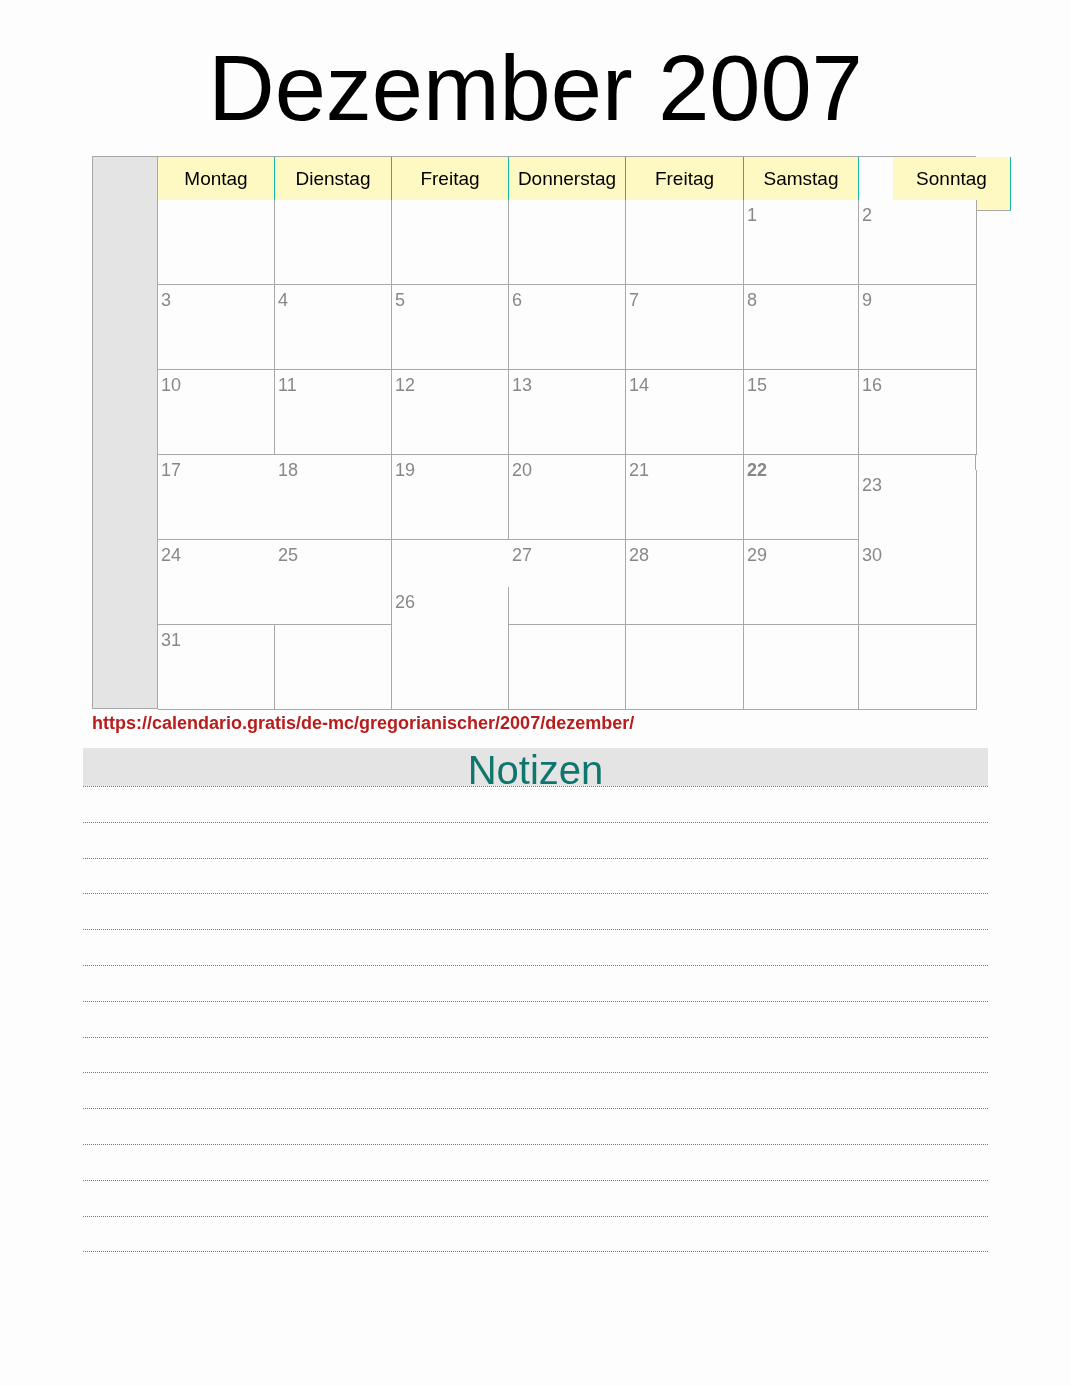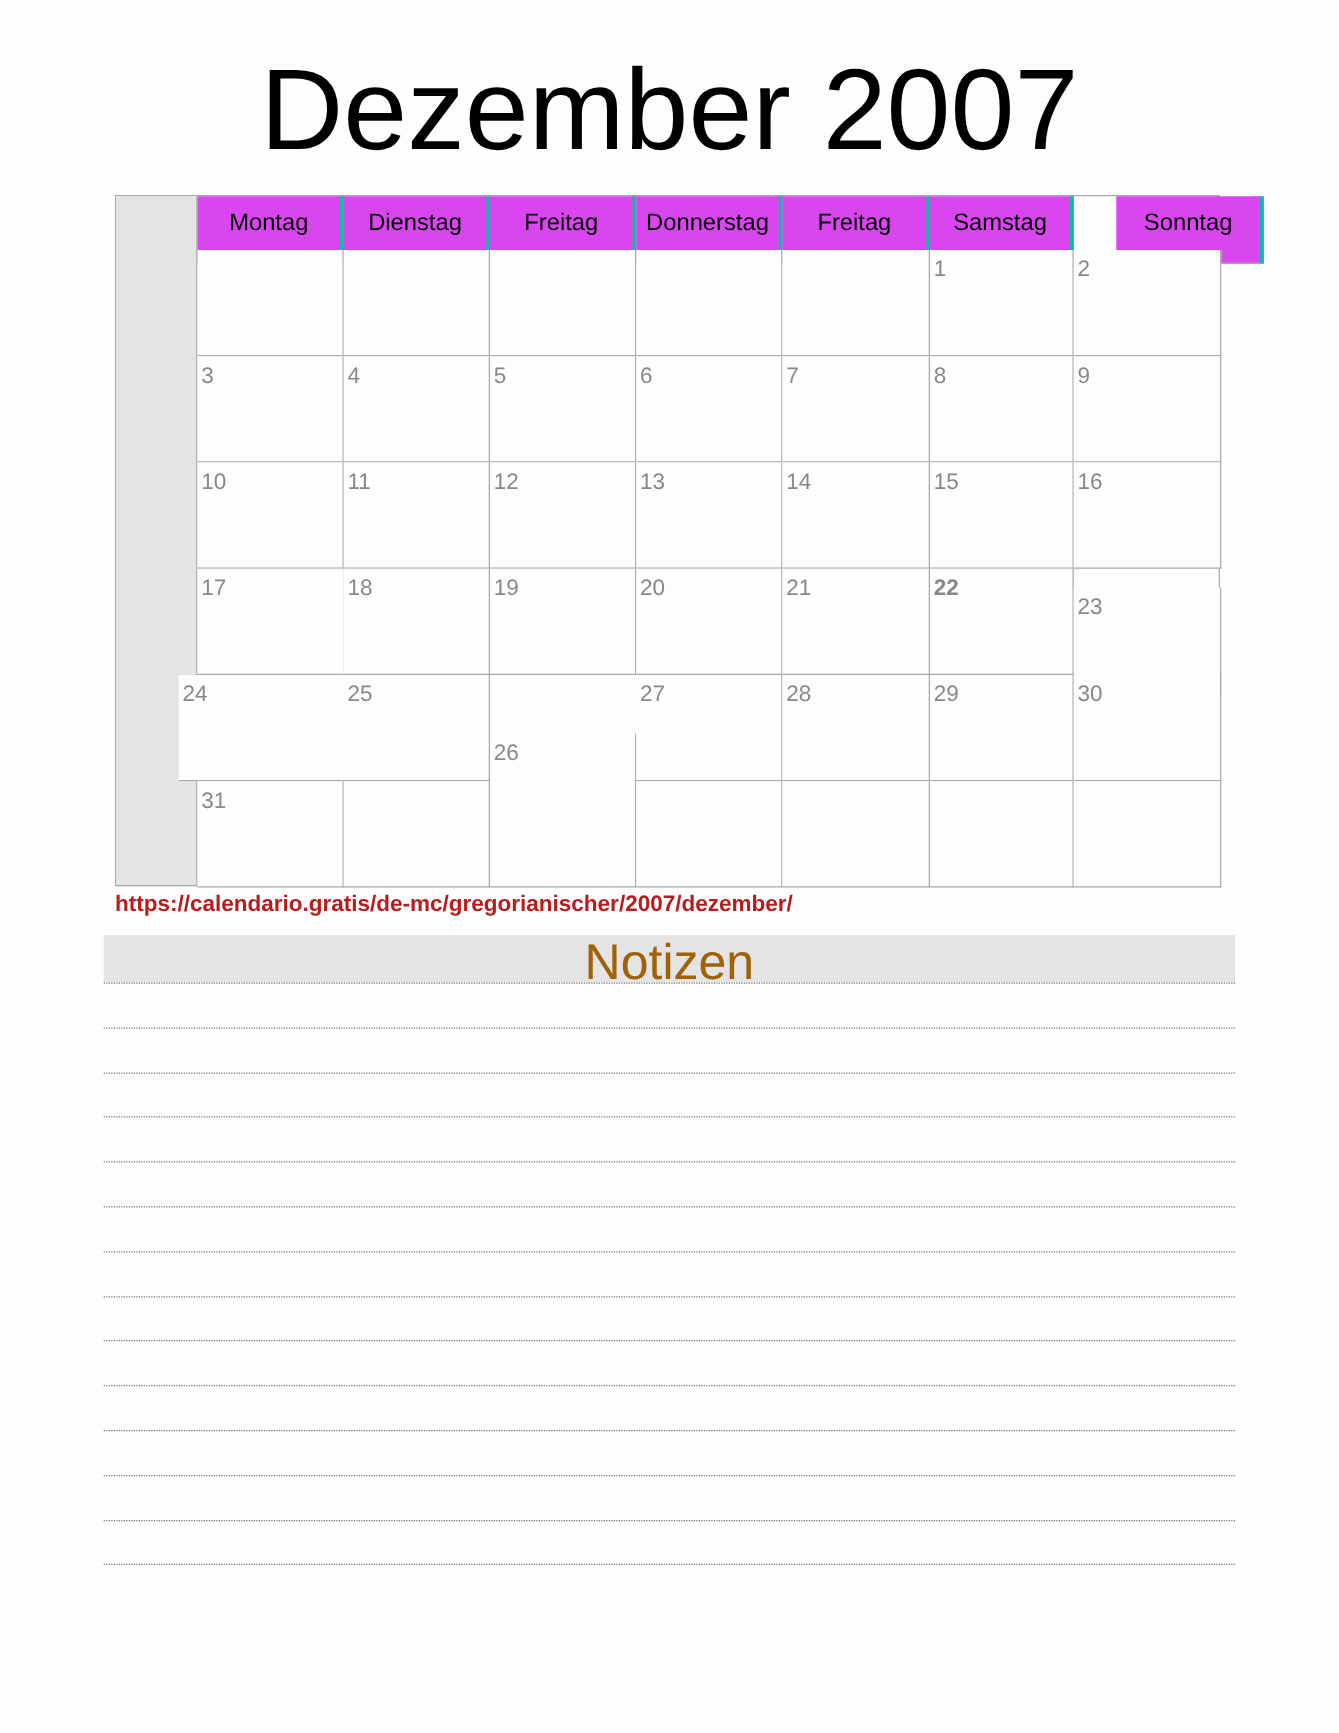--- a/index.html
+++ b/index.html
@@ -1,24 +1,24 @@
 <!DOCTYPE html>
 <html><head>
 <meta charset="utf-8">
 <style>
   html,body{margin:0;padding:0;background:#fdfdfd;}
   body{width:1071px;height:1386px;position:relative;font-family:"Liberation Sans",sans-serif;overflow:hidden;}
   .title{position:absolute;left:0;width:1071px;top:36px;text-align:center;font-size:92px;line-height:104px;color:#000;}
   .cal{position:absolute;left:92px;top:156px;width:884px;height:553px;border:1px solid #a8a8a8;box-sizing:border-box;}
   .weekcol{position:absolute;left:0;top:0;width:65px;height:100%;background:#e4e4e4;border-right:1px solid #a8a8a8;box-sizing:border-box;}
-  .head{position:absolute;top:0;height:54px;background:#d946ef;border-right:3px solid #14b8a6;border-bottom:1px solid #a8a8a8;box-sizing:border-box;text-align:center;font-size:19px;line-height:43px;color:#000;}
+  .head{position:absolute;top:0;height:54px;background:#fef9c3;border-right:1px solid #14b8a6;border-bottom:1px solid #a8a8a8;box-sizing:border-box;text-align:center;font-size:19px;line-height:43px;color:#000;}
   .cell{position:absolute;height:85px;border-right:1px solid #a8a8a8;border-bottom:1px solid #a8a8a8;box-sizing:border-box;background:#fdfdfd;}
   .cell span{position:absolute;left:3px;top:5px;font-size:18px;color:#888;}
   .url{position:absolute;left:92px;top:713px;font-size:18px;color:#b91c1c;font-weight:bold;}
-  .notes-head{position:absolute;left:83px;top:748px;width:905px;height:38px;background:#e4e4e4;text-align:center;font-size:40px;line-height:44px;color:#a16207;}
+  .notes-head{position:absolute;left:83px;top:748px;width:905px;height:38px;background:#e4e4e4;text-align:center;font-size:40px;line-height:44px;color:#0f766e;}
   .line{position:absolute;left:83px;width:905px;border-top:1px dotted #777;height:0;}
 </style>
 </head>
 <body>
 
 <div class="title">Dezember 2007</div>
 
 <div class="cal">
   <div class="weekcol"></div>
   <div id="heads">
@@ -108,21 +108,21 @@
       </div>
       <div class="cell" style="left: 533px; width: 118px; top: 298px;">
         <span>21</span>
       </div>
       <div class="cell" style="left: 651px; width: 115px; top: 298px; font-weight: bold;">
         <span>22</span>
       </div>
       <div class="cell" style="left: 766px; width: 118px; top: 313px; text-align: right;">
         <span>23</span>
       </div>
-      <div class="cell" style="left: 50px; width: 134px; top: 383px;">
+      <div class="cell" style="left: 65px; width: 134px; top: 383px;">
         <span>24</span>
       </div>
       <div class="cell" style="left: 182px; width: 117px; top: 383px;">
         <span>25</span>
       </div>
       <div class="cell" style="left: 299px; width: 117px; top: 383px; margin-top: 47px;">
         <span>26</span>
       </div>
       <div class="cell" style="left: 416px; width: 117px; top: 383px;">
         <span>27</span>

